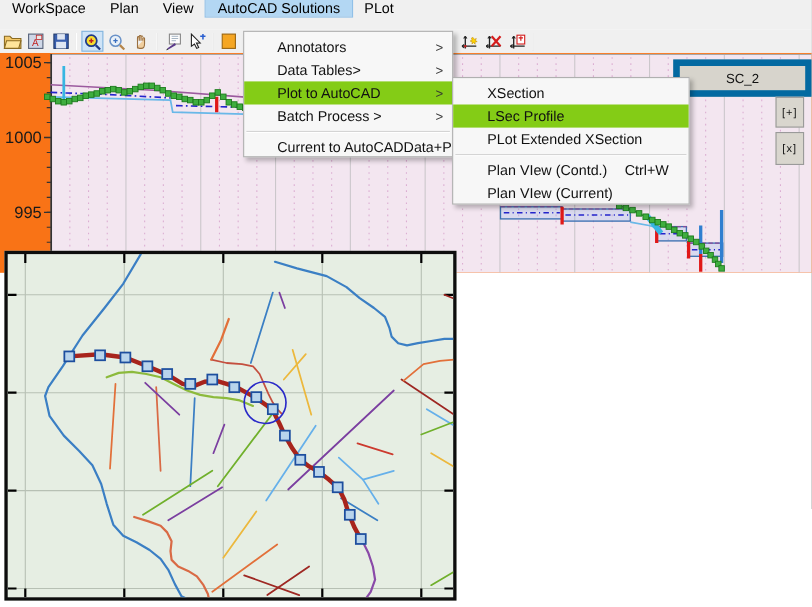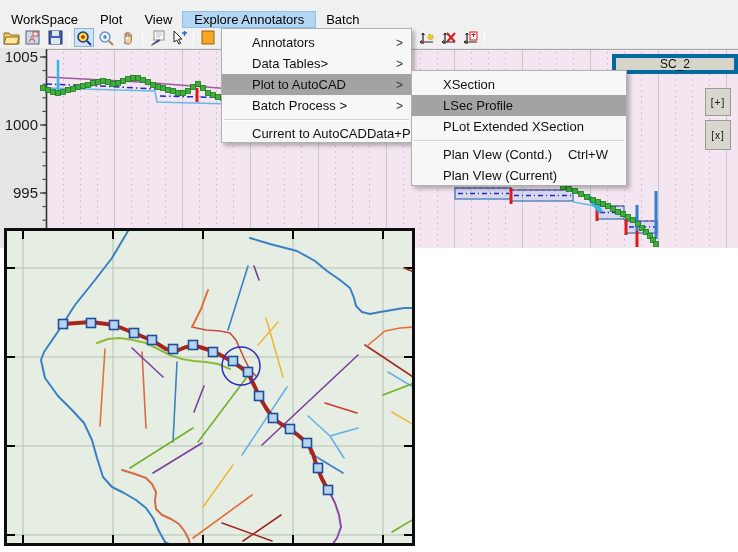--- a/index.html
+++ b/index.html
@@ -4,80 +4,80 @@
 <style>
   * { margin:0; padding:0; box-sizing:border-box; }
   html,body { background:#888; }
   #screen {
     position:relative; width:738px; height:552px; overflow:hidden;
     background:#fff; font-family:"Liberation Sans",sans-serif; margin:0 auto;
   }
   
   #menubar {
     position:absolute; left:0; top:0; width:738px; height:27px;
-    background:#f0f0f0; display:flex; align-items:flex-end; font-size:13px; color:#000; z-index:5;
+    background:#f0f0f0; display:flex; align-items:flex-start; font-size:13px; color:#000; z-index:5;
   }
   .menubar-item { display:flex; align-items:center; padding:0 11px; cursor:default; white-space:nowrap; }
   .menubar-item.active { background:#b3d7f3; outline:1px solid #90c0e8; }
   
   #toolbar {
     position:absolute; left:0; top:27px; width:738px; height:21px;
     background:#f0f0f0; display:flex; align-items:center; z-index:4;
   }
   .tbtn { width:20px; height:19px; margin:0 1px; display:flex; align-items:center; justify-content:center; border:1px solid transparent; }
   .tbtn.selected { background:#cfe4f7; border:1px solid #84b5dd; }
   .tsep { width:1px; height:16px; background:#c8c8c8; margin:0 3px; border-right:1px solid #fff; }
   .tspacer { width:196px; }
   
-  #chart-panel { position:absolute; left:0; top:48px; width:738px; height:200px; z-index:1; background:#e5e5e5; }
+  #chart-panel { position:absolute; left:0; top:48px; width:738px; height:200px; z-index:1; background:#f97316; }
   
   #sc-tab {
-    position:absolute; left:612px; top:54px; width:126px; height:20px; z-index:6;
-    background:#d7d4cc; border:4px solid #0369a1; font-size:12px; color:#111;
+    position:absolute; left:612px; top:54px; width:126px; height:34px; z-index:6;
+    background:#d7d4cc; border:6px solid #0369a1; font-size:12px; color:#111;
     display:flex; align-items:center; justify-content:center;
   }
   .side-btn {
     position:absolute; left:705px; width:26px; z-index:6;
     background:#d9d6ce; border:1px solid #9a9a9a; font-size:10px; color:#111;
     display:flex; align-items:center; justify-content:center; letter-spacing:1px;
   }
   #btn-expand { top:88px; height:28px; }
   #btn-close  { top:120px; height:30px; }
   
   .dropdown {
     position:absolute; background:#f7f7f7; border:1px solid #b0b0b0;
     box-shadow:3px 3px 4px rgba(0,0,0,.25); z-index:30; font-size:13px; color:#111;
     padding-top:3px;
   }
   #explore-menu { left:221px; top:28px; width:191px; height:115px; }
   #plot-submenu { left:411px; top:70px; width:216px; height:116px; }
   .menu-row { height:21px; display:flex; align-items:center; padding-left:30px; padding-right:8px; white-space:nowrap; }
   #plot-submenu .menu-row { padding-left:31px;text-align:right; }
-  .menu-row.hl { background:#a3a3a3; }
+  .menu-row.hl { background:#84cc16; }
   .menu-row .shortcut { margin-left:auto; padding-right:10px; }
   .menu-row .arrow { margin-left:auto; font-size:12px; color:#333; }
   .menu-sep { height:1px; background:#d4d4d4; margin:3px 2px; box-shadow:0 1px 0 #fff; }
   
   #map-panel {
     position:absolute; left:4px; top:228px; width:411px; height:318px; z-index:10;
     background:#e6eee3; border:3px solid #0d0d0d;
   }
   #map-svg { position:absolute; left:0; top:0; }
 </style>
 </head>
 <body>
 
 <div id="screen">
 
   <div id="menubar">
       <div class="menubar-item">WorkSpace</div>
-      <div class="menubar-item">Plot</div>
+      <div class="menubar-item">Plan</div>
       <div class="menubar-item">View</div>
-      <div class="menubar-item active">Explore Annotators</div>
-      <div class="menubar-item">Batch</div>
+      <div class="menubar-item active">AutoCAD Solutions</div>
+      <div class="menubar-item">PLot</div>
     </div>
 
   <div id="toolbar">
       <div class="tbtn">
         <svg width="17" height="15">
           <path d="M1 3h5l2 2h8v9H1z" fill="#f3c86a" stroke="#8a6a20"></path>
           <path d="M3 7h13l-2 7H1z" fill="#ffe49a" stroke="#8a6a20"></path>
         </svg>
       </div>
       <div class="tbtn">

